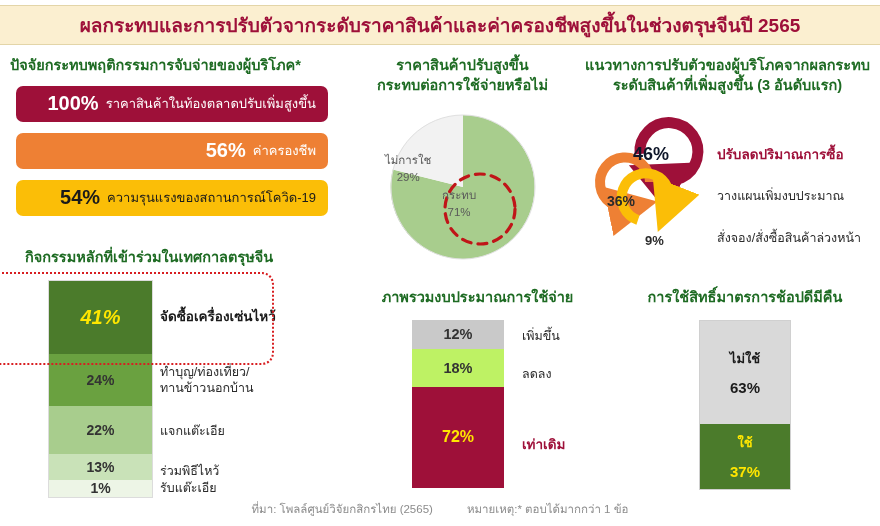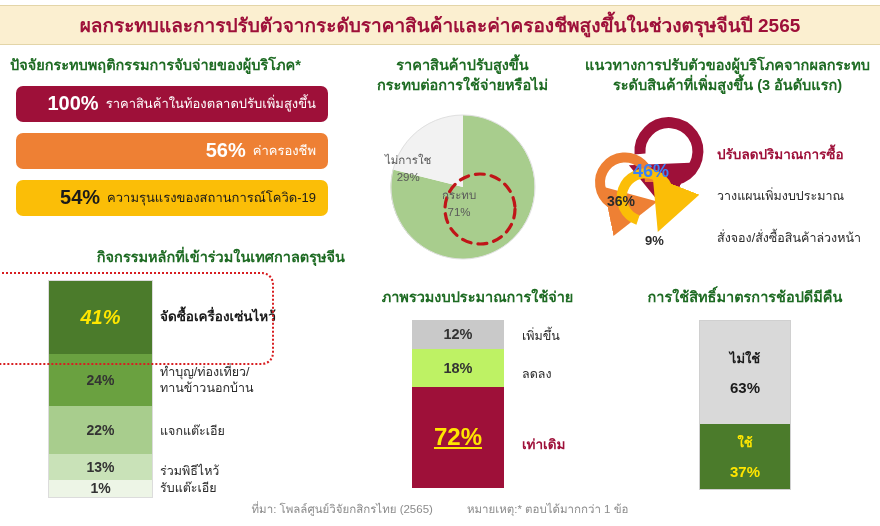--- a/index.html
+++ b/index.html
@@ -66,21 +66,21 @@
     box-sizing: border-box;
   }
   .factor-pct { font-size: 20px; font-weight: bold; margin-right: 7px; }
   .factor-label { font-size: 13px; }
   .fb-1 { background: #9E1039; color: #ffffff; }
   .fb-2 { background: #EE8034; color: #ffffff; }
   .fb-3 { background: #FBBE07; color: #1a1a1a; }
 
   
   #panel-activities { position: absolute; left: 0; top: 248px; width: 345px; }
-  #panel-activities .sec-title { text-align: right; padding-left: 14px; }
+  #panel-activities .sec-title { text-align: left; padding-left: 25px; }
   .act-wrap { position: relative; margin-top: 12px; padding-left: 48px; }
   .act-bar { width: 105px; border: 1px solid #dcdcdc; box-sizing: border-box; }
   .act-seg {
     position: relative;
     display: flex; align-items: center; justify-content: center;
     box-sizing: border-box;
   }
   .act-seg .act-pct { font-size: 14px; font-weight: bold; color: #333; }
   .act-seg.big .act-pct { font-size: 20px; font-weight: bold; color: #FFE600; }
   .act-side {
@@ -128,21 +128,21 @@
     white-space: nowrap;
   }
   .ring-txt.strong { font-weight: bold; font-size: 13.5px; color: #9E1039; }
 
   
   #panel-budget { position: absolute; left: 350px; top: 288px; width: 255px; }
   .bud-wrap { position: relative; margin-top: 12px; padding-left: 62px; }
   .bud-bar { width: 92px; }
   .bud-seg { display: flex; align-items: center; justify-content: center; box-sizing: border-box; }
   .bud-seg .p { font-size: 14.5px; font-weight: bold; color: #333; }
-  .bud-seg.main .p { font-size: 24px; color: #FFE600; text-decoration: underline; }
+  .bud-seg.main .p { font-size: 16px; color: #FFE600; }
   .bud-side {
     position: absolute;
     left: 172px;
     font-size: 12.5px;
     color: #2b2b2b;
     white-space: nowrap;
   }
   .bud-side.main { font-weight: bold; color: #9E1039; font-size: 13.5px; }
 
   
@@ -276,21 +276,21 @@
           </marker>
         </defs>
 
         <path d="M47 45 A29 29 0 1 1 64 69" fill="none" stroke="#9E1039" stroke-width="11" marker-end="url(#ah-red)"></path>
 
         <path d="M57 73 A25 25 0 1 0 37 98" fill="none" stroke="#EE8034" stroke-width="10" marker-end="url(#ah-org)"></path>
 
         <path d="M45 111 A24 24 0 1 1 75 97" fill="none" stroke="#FBBE07" stroke-width="10" marker-end="url(#ah-yel)"></path>
       </svg>
 
-      <div class="ring-pct" style="left:58px;top:56px;color:#3b82f6;font-size:18px;">46%</div>
+      <div class="ring-pct" style="left:58px;top:39px;color:#0f172a;font-size:18px;">46%</div>
       <div class="ring-pct" style="left:32px;top:88px;color:#2b2b2b;font-size:14px;">36%</div>
       <div class="ring-pct" style="left:70px;top:128px;color:#2b2b2b;font-size:13px;">9%</div>
 
       <div class="ring-txt strong" style="left:142px;top:38px;">ปรับลดปริมาณการซื้อ</div>
       <div class="ring-txt" style="left:142px;top:81px;">วางแผนเพิ่มงบประมาณ</div>
       <div class="ring-txt" style="left:142px;top:123px;">สั่งจอง/สั่งซื้อสินค้าล่วงหน้า</div>
     </div>
   </div>
 
   <div id="panel-budget">

